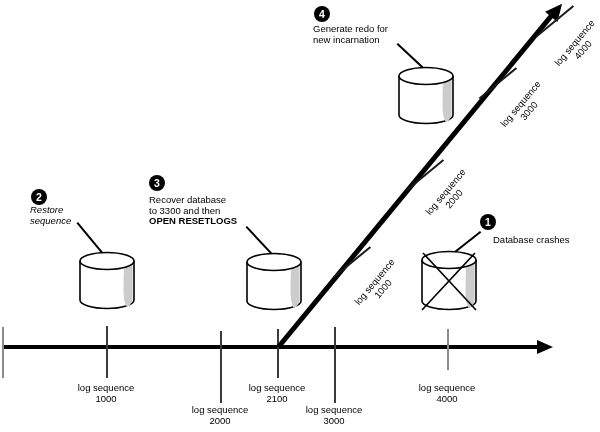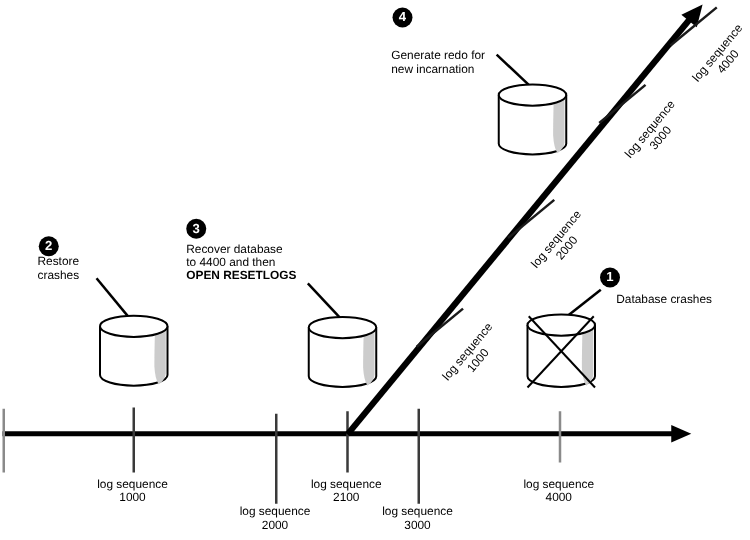--- a/index.html
+++ b/index.html
@@ -89,50 +89,50 @@
     <div>3000</div>
   </div>
   <div class="blabel" style="left:537px;top:36px;">
     <div>log sequence</div>
     <div>4000</div>
   </div>
 
   <div class="badge" style="left:31px;top:189px;">
     <span>2</span>
   </div>
-  <div class="step-text" style="left:30px;top:205px;">
+  <div class="step-text" style="left:30px;top:205px;font-style:italic;">
     <div>Restore</div>
-    <div>crashes</div>
+    <div>sequence</div>
   </div>
   <div class="leader" style="left:78px;top:222px;width:45px;transform:rotate(50.4deg);"></div>
   <svg class="cyl" width="58" height="60" viewBox="0 0 58 60" style="left:78px;top:251px;">
     <path d="M2,10 L2,49 A27,8.5 0 0 0 56,49 L56,10" fill="#fff" stroke="#000" stroke-width="1.6"></path>
     <path d="M46,13 Q45.5,30 45.5,42 Q46,52 49,56.5 Q54,53 54.6,48 L54.6,12.5 Z" fill="#ccc"></path>
     <ellipse cx="29" cy="10" rx="27" ry="8.5" fill="#fff" stroke="#000" stroke-width="1.6"></ellipse>
   </svg>
 
   <div class="badge" style="left:149px;top:175px;">
     <span>3</span>
   </div>
   <div class="step-text" style="left:149px;top:195px;">
     <div>Recover database</div>
-    <div>to 4400 and then</div>
+    <div>to 3300 and then</div>
     <div class="bold">OPEN RESETLOGS</div>
   </div>
   <div class="leader" style="left:247px;top:226px;width:43px;transform:rotate(46.9deg);"></div>
   <svg class="cyl" width="58" height="60" viewBox="0 0 58 60" style="left:245px;top:252px;">
     <path d="M2,10 L2,49 A27,8.5 0 0 0 56,49 L56,10" fill="#fff" stroke="#000" stroke-width="1.6"></path>
     <path d="M46,13 Q45.5,30 45.5,42 Q46,52 49,56.5 Q54,53 54.6,48 L54.6,12.5 Z" fill="#ccc"></path>
     <ellipse cx="29" cy="10" rx="27" ry="8.5" fill="#fff" stroke="#000" stroke-width="1.6"></ellipse>
   </svg>
 
   <div class="badge" style="left:314px;top:6px;">
     <span>4</span>
   </div>
-  <div class="step-text" style="left:313px;top:40px;">
+  <div class="step-text" style="left:313px;top:24px;">
     <div>Generate redo for</div>
     <div>new incarnation</div>
   </div>
   <div class="leader" style="left:398px;top:43px;width:44px;transform:rotate(43.2deg);"></div>
   <svg class="cyl" width="58" height="60" viewBox="0 0 58 60" style="left:397px;top:66px;">
     <path d="M2,10 L2,49 A27,8.5 0 0 0 56,49 L56,10" fill="#fff" stroke="#000" stroke-width="1.6"></path>
     <path d="M46,13 Q45.5,30 45.5,42 Q46,52 49,56.5 Q54,53 54.6,48 L54.6,12.5 Z" fill="#ccc"></path>
     <ellipse cx="29" cy="10" rx="27" ry="8.5" fill="#fff" stroke="#000" stroke-width="1.6"></ellipse>
   </svg>
 

